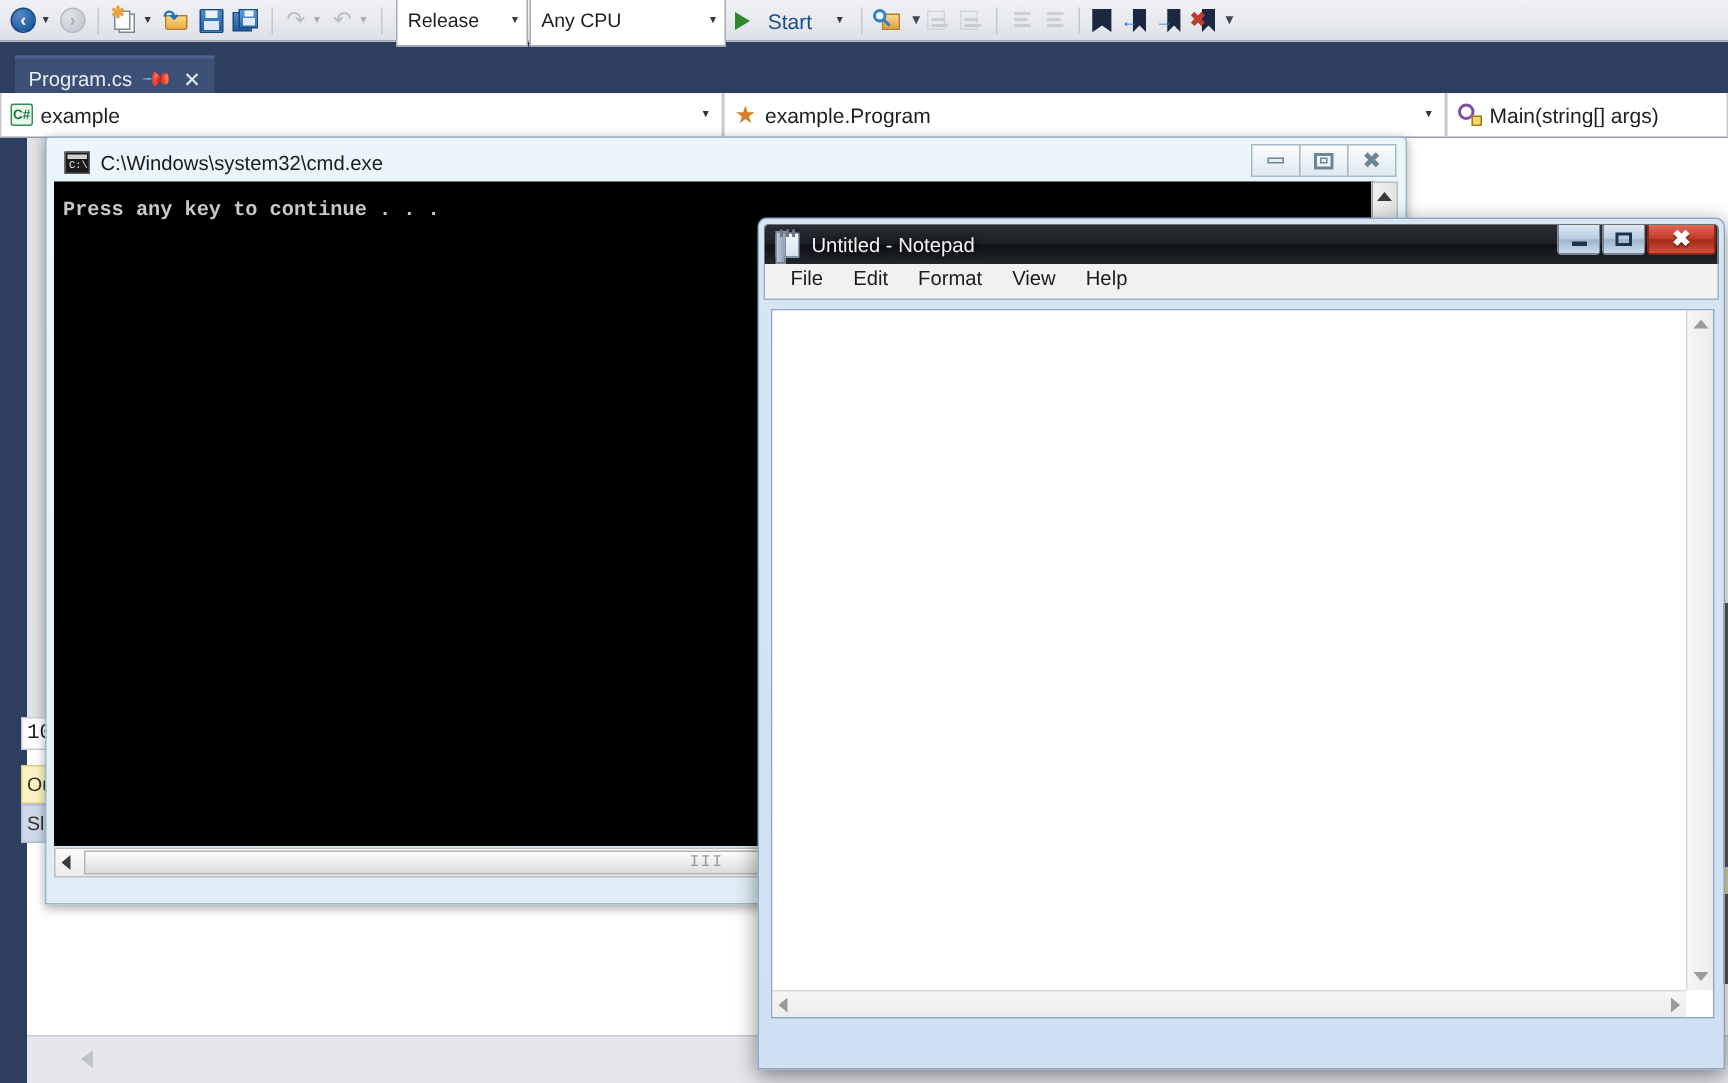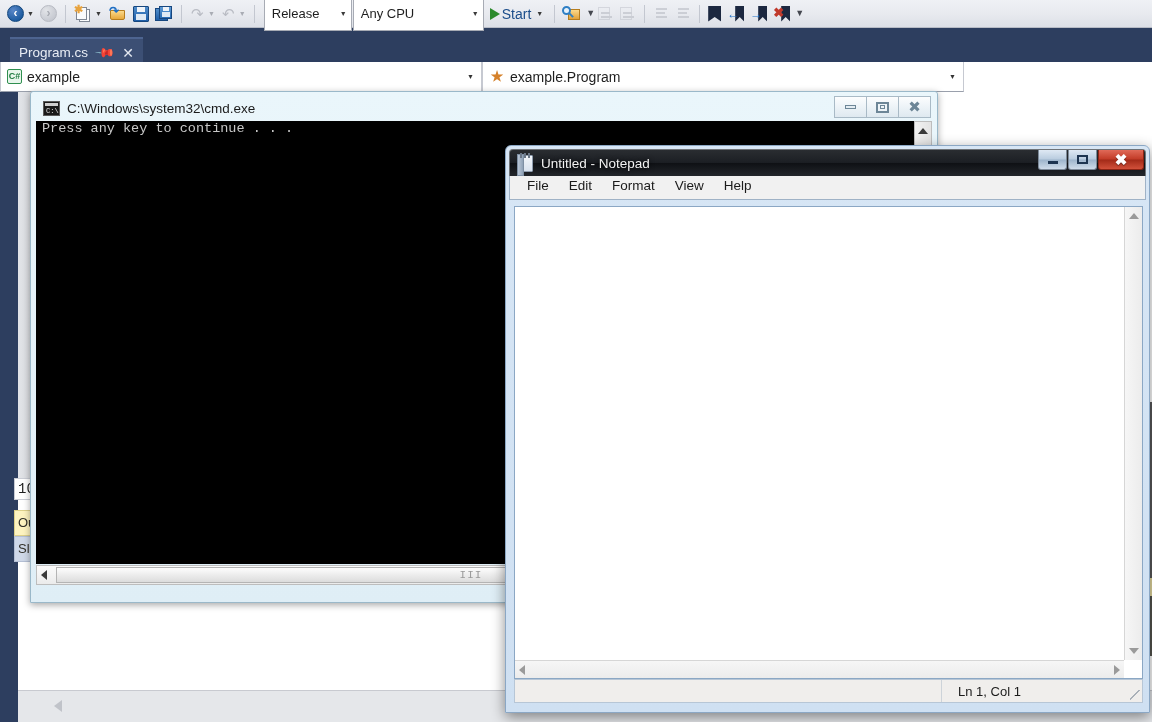--- a/index.html
+++ b/index.html
@@ -124,21 +124,21 @@
 
   .tb-combo {
     height: 35px; background: #ffffff; border: 1px solid #a7abb4;
     display: flex; align-items: center; justify-content: space-between;
     padding: 0 4px 0 7px; font-size: 13px; color: #1e1e1e;
   }
   .tb-combo .cb-arrow { font-size: 7px; color: #3a3a3a; margin-left: 8px; }
   #combo-config { width: 88px; margin-left: 4px; }
   #combo-platform { width: 131px; margin-left: 1px; }
 
-  .tb-start { display: flex; align-items: center; gap: 2px; padding: 0 6px;
+  .tb-start { display: flex; align-items: center; gap: 12px; padding: 0 6px;
               font-size: 14px; color: #1b4d8a; }
 
   
   #doc-tab-strip {
     position: absolute; left: 0; top: 32px; width: 1152px; height: 34px;
     background: #2d3e5f;
   }
   #doc-tab {
     position: absolute; left: 10px; top: 5px; height: 29px; min-width: 132px;
     background: #3c4f74; border-top: 2px solid #4d6490;
@@ -238,21 +238,21 @@
              margin-left: -1px; color: #5d7a8c; }
   .cmd-btn .mn { width: 11px; height: 4px; border: 1px solid #6d8697; background: #e4edf3; }
   .cmd-btn .mx { width: 13px; height: 11px; border: 2px solid #6d8697; background:#eef4f8; }
   .cmd-btn .mx i { display:block; width:5px; height:4px; border:1px solid #6d8697; margin:1px auto;}
   .cmd-btn .cx { font-size: 15px; color: #6d8697; font-weight: 300;
                  font-family: "Liberation Sans", sans-serif; }
 
   #cmd-console { position: absolute; left: 5px; top: 29px; width: 880px; height: 443px;
                  background: #000000; color: #c8c8c8;
                  font-family: "Liberation Mono", monospace; font-size: 13.5px;
-                 padding: 0 0 0 6px; overflow: hidden; }
+                 padding: 12px 0 0 6px; overflow: hidden; font-weight: bold; }
   #cmd-vscroll { position: absolute; right: 5px; top: 29px; width: 18px; height: 443px;
                  background: linear-gradient(to right,#f2f2f2,#e3e3e3);
                  border: 1px solid #bdbdbd; }
   #cmd-vscroll .up { position: absolute; left: 3px; top: 6px; width: 0; height: 0;
                      border-bottom: 6px solid #3a3a3a; border-left: 5px solid transparent;
                      border-right: 5px solid transparent; }
   #cmd-hscroll { position: absolute; left: 5px; bottom: 17px; width: 898px; height: 20px;
                  background: linear-gradient(to bottom,#fbfbfb,#ebebeb);
                  border: 1px solid #bdbdbd; display: flex; align-items: center; }
   #cmd-hscroll .lf { margin-left: 4px; width: 0; height: 0;
@@ -498,20 +498,27 @@
     <div class="nav-combo" id="nav-project">
       <span class="ico ico-cs">C#</span>
       <span class="nv-label">example</span>
       <span class="nv-arrow">▼</span>
     </div>
     <div class="nav-combo" id="nav-class">
       <span class="ico ico-class">★</span>
       <span class="nv-label">example.Program</span>
       <span class="nv-arrow">▼</span>
     </div>
+    <div class="nav-combo" id="nav-member">
+      <span class="ico ico-method">
+        <span class="mb"></span>
+          <span class="lk"></span>
+      </span>
+      <span class="nv-label">Main(string[] args)</span>
+    </div>
   </div>
 
   <div id="vs-body">
     <div id="vs-editor"></div>
     <div id="vs-left-rail"></div>
     <div id="vs-tabstrip-left"></div>
 
     <div id="linenum-box">10</div>
     <div id="panel-output">Ou</div>
     <div id="panel-solution">Sl</div>
@@ -597,18 +604,13 @@
     <div id="np-vscroll">
       <span class="up"></span>
       <span class="dn"></span>
     </div>
     <div id="np-hscroll">
       <span class="lf"></span>
       <span class="rt"></span>
     </div>
   </div>
 
-  <div id="np-statusbar">
-    <div id="np-status-left"></div>
-    <div id="np-status-pos">Ln 1, Col 1</div>
-    <span id="np-grip"></span>
-  </div>
 </div>
 
 </body></html>

